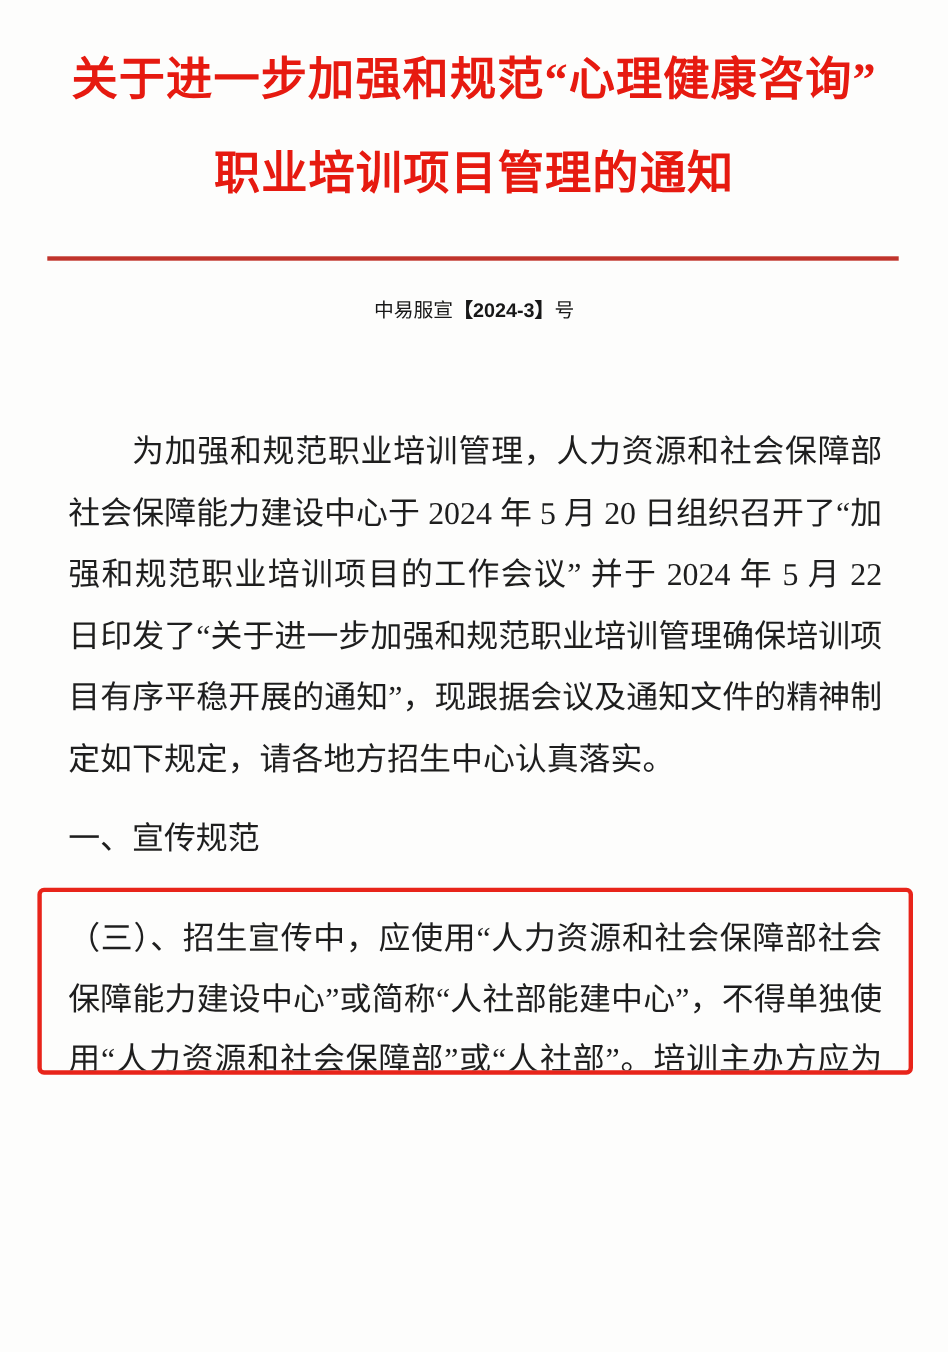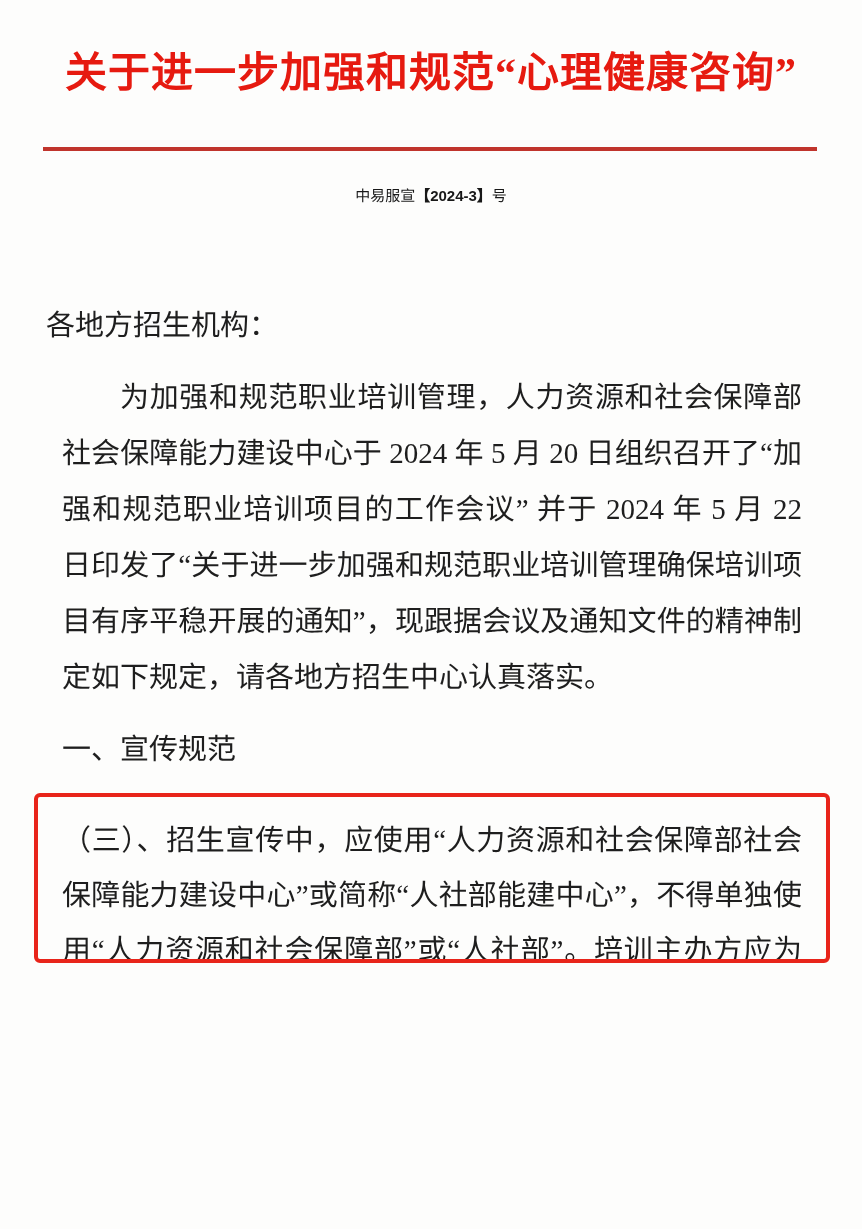--- a/index.html
+++ b/index.html
@@ -32,21 +32,21 @@
   }
   .divider {
     margin: 31px 0 0 43px;
     width: 774px;
     height: 4px;
     background: var(--divider_red, #c0342c);
   }
   .doc-number {
     margin-top: 30px;
     text-align: center;
-    font-size: 15px;
+    font-size: 18px;
     line-height: 30px;
     color: #181818;
   }
   .doc-number .bracket {
     font-weight: bold;
     font-family: "Liberation Sans", sans-serif;
   }
   .body {
     margin-top: 86px;
     padding: 0 44px 0 46px;
@@ -83,28 +83,28 @@
     line-height: 55px;
   }
 </style>
 </head>
 <body>
 
 <div class="page">
 
   <h1 class="title">
     <span class="title-line">关于进一步加强和规范“心理健康咨询”</span>
+    <span class="title-line">职业培训项目管理的通知</span>
   </h1>
 
   <div class="divider"></div>
 
   <div class="doc-number"><span>中易服宣</span><span class="bracket">【2024-3】</span><span>号</span></div>
 
   <div class="body">
-    <p class="salutation">各地方招生机构：</p>
     <p class="para indent">为加强和规范职业培训管理，人力资源和社会保障部社会保障能力建设中心于 2024 年 5 月 20 日组织召开了“加强和规范职业培训项目的工作会议” 并于 2024 年 5 月 22 日印发了“关于进一步加强和规范职业培训管理确保培训项目有序平稳开展的通知”，现跟据会议及通知文件的精神制定如下规定，请各地方招生中心认真落实。</p>
     <p class="para heading">一、宣传规范</p>
     <div class="highlight-box">
       <p class="para">（三）、招生宣传中，应使用“人力资源和社会保障部社会保障能力建设中心”或简称“人社部能建中心”，不得单独使用“人力资源和社会保障部”或“人社部”。培训主办方应为“人力资</p>
     </div>
   </div>
 
 </div>
 
 </body></html>

